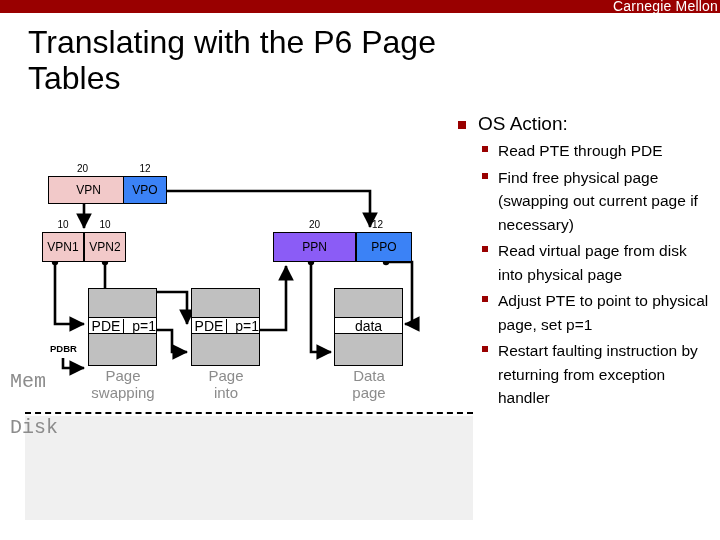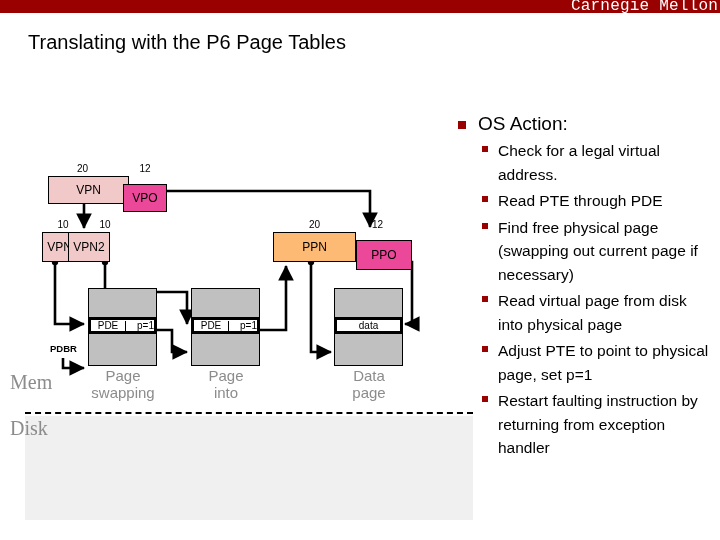--- a/index.html
+++ b/index.html
@@ -10,29 +10,29 @@
   }
   #slide{position:relative;width:720px;height:540px;background:#fff;}
 
   
   .banner{
     position:absolute;left:0;top:0;width:720px;height:13px;
     background:#990000;
   }
   .banner-text{
     position:absolute;right:2px;top:0px;
-    color:#ffffff;font-size:16px;line-height:13px;
-    font-family:Liberation Mono, monospace;
+    color:#ffffff;font-size:14px;line-height:13px;
+    font-family:Liberation Sans, sans-serif;
     white-space:nowrap;letter-spacing:.2px;
   }
 
   
   .title{
     position:absolute;left:28px;top:24px;width:470px;
-    font-size:20px;line-height:36px;color:#000000;
+    font-size:32px;line-height:36px;color:#000000;
     font-family:"Liberation Sans",sans-serif;font-weight:400;
   }
   .title .l2{display:block;padding-left:18px;}
 
   
   .rightcol{position:absolute;left:452px;top:112px;width:262px;}
   .lvl1{
     position:relative;padding-left:26px;
     font-size:19px;line-height:24px;color:#000;
     font-family:"Liberation Sans",sans-serif;
@@ -54,46 +54,46 @@
   
   .diagram{position:absolute;left:0;top:0;width:500px;height:540px;}
 
   .box{
     position:absolute;box-sizing:border-box;border:1px solid #000;
     font-size:12px;line-height:1;color:#000;
     display:flex;align-items:center;justify-content:center;
     font-family:"Liberation Sans",sans-serif;
   }
   .pink{background:#f2c9c9;}
-  .blue{background:#ec4899;margin-top:8px;}
-  .green{background:#fdba74;}
+  .blue{background:#3b82f6;}
+  .green{background:#8b5cf6;}
 
   .bitlabel{
     position:absolute;font-size:10px;color:#000;text-align:center;
     font-family:"Liberation Sans",sans-serif;
   }
 
   .memblock{position:absolute;box-sizing:border-box;border:1px solid #000;background:#c0c0c0;}
   .entryrow{
-    position:absolute;box-sizing:border-box;border:3px solid #000000;background:#fff;
-    display:flex;align-items:center;font-size:10px;color:#000;
+    position:absolute;box-sizing:border-box;border:1px solid #000000;background:#fff;
+    display:flex;align-items:center;font-size:14px;color:#000;
     font-family:"Liberation Sans",sans-serif;
   }
   .entryrow .cellA{flex:0 0 34px;text-align:center;border-right:1px solid #000;line-height:1;}
   .entryrow .cellB{flex:1;text-align:right;line-height:1;}
   .entryrow.single{justify-content:center;}
 
   .caption{
     position:absolute;text-align:center;color:#8c8c8c;
     font-size:15px;line-height:17px;
     font-family:"Liberation Sans",sans-serif;
   }
   .bigLabel{
     position:absolute;color:#8c8c8c;font-size:20px;line-height:20px;
-    font-family:Liberation Serif, serif;
+    font-family:Liberation Mono, monospace;
   }
   .smallLabel{
     position:absolute;color:#000;font-size:9.5px;line-height:10px;
     font-family:"Liberation Sans",sans-serif;
     font-weight:bold;
   }
   .diskpanel{
     position:absolute;left:25px;top:416px;width:448px;height:104px;background:#f0f0f0;
   }
   .dashline{
@@ -116,21 +116,20 @@
   </div>
 
   <div class="rightcol">
     <div class="lvl1">
       <span class="sq"></span>
       <span>OS Action:</span>
     </div>
     <ul class="lvl2-list">
       <li class="lvl2">
         <span class="sq"></span>
-        <span>Check for a legal virtual address.</span>
       </li>
       <li class="lvl2">
         <span class="sq"></span>
         <span>Read PTE through PDE</span>
       </li>
       <li class="lvl2">
         <span class="sq"></span>
         <span>Find free physical page (swapping out current page if necessary)</span>
       </li>
       <li class="lvl2">
@@ -187,21 +186,21 @@
     </svg>
 
     <div class="bitlabel" style="left:42px;top:163px;width:81px;">20</div>
     <div class="bitlabel" style="left:123px;top:163px;width:44px;">12</div>
     <div class="box pink" style="left:48px;top:176px;width:81px;height:28px;">VPN</div>
     <div class="box blue" style="left:123px;top:176px;width:44px;height:28px;">VPO</div>
 
     <div class="bitlabel" style="left:42px;top:219px;width:42px;">10</div>
     <div class="bitlabel" style="left:84px;top:219px;width:42px;">10</div>
     <div class="box pink" style="left:42px;top:232px;width:42px;height:30px;">VPN1</div>
-    <div class="box pink" style="left:68px;top:232px;width:42px;height:30px;">VPN2</div>
+    <div class="box pink" style="left:84px;top:232px;width:42px;height:30px;">VPN2</div>
 
     <div class="bitlabel" style="left:273px;top:219px;width:83px;">20</div>
     <div class="bitlabel" style="left:372px;top:219px;width:24px;text-align:left;">12</div>
     <div class="box green" style="left:273px;top:232px;width:83px;height:30px;">PPN</div>
     <div class="box blue" style="left:356px;top:232px;width:56px;height:30px;">PPO</div>
 
     <div class="memblock" style="left:88px;top:288px;width:69px;height:78px;"></div>
     <div class="entryrow" style="left:88px;top:317px;width:69px;height:17px;">
       <span class="cellA">PDE</span>
       <span class="cellB">p=1</span>

